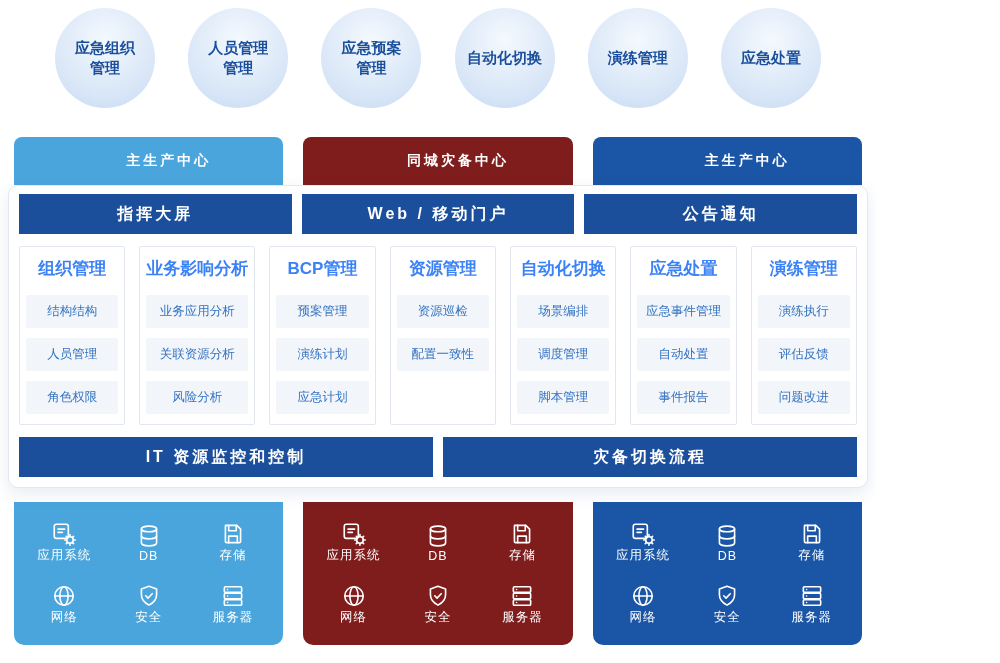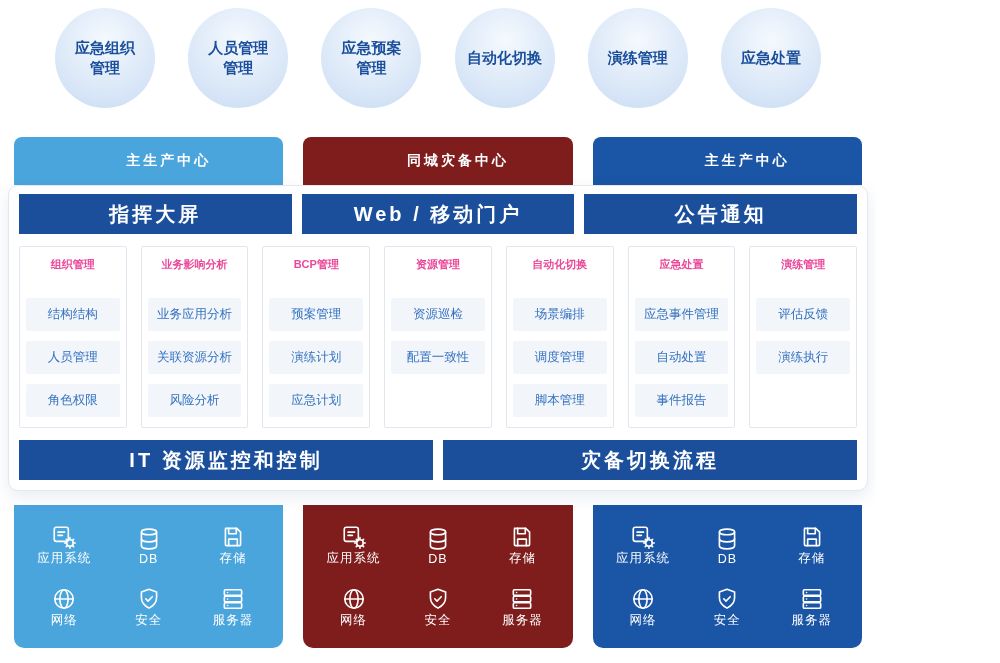--- a/index.html
+++ b/index.html
@@ -20,28 +20,28 @@
     color:#fff; font-size:14px; font-weight:bold; letter-spacing:3px;padding-left:40px; }
   .c-left  { background:#4BA5DD; }
   .c-mid   { background:#7f1d1d; }
   .c-right { background:#1B55A6; }
 
   
   .main-panel { margin:0 8px; background:#fff; border:1px solid #E4E7EC; border-radius:10px;
     box-shadow:0 6px 16px rgba(30,70,140,.10); padding:8px 10px 10px; position:relative; }
   .panel-title { text-align:center; color:#1B4F9C; font-weight:bold; font-size:16px; padding:6px 0 10px; letter-spacing:1px; }
   .bars-row { display:flex; gap:10px; }
-  .inner-bar { flex:1; height:40px; background:#1B4F9C; color:#fff; font-weight:bold; font-size:20px;
+  .inner-bar { flex:1; height:40px; background:#1B4F9C; color:#fff; font-weight:bold; font-size:16px;
     letter-spacing:3px; display:flex; align-items:center; justify-content:center; }
   .footer-row { margin-top:12px; }
 
   
   .columns-row { display:flex; gap:14px; margin-top:12px; }
   .col-card { flex:1; background:#fff; border:1px solid #E2E7EF; border-radius:2px; padding:10px 6px; }
-  .col-title { text-align:center; color:#ec4899; font-weight:bold; font-size:11px; margin-bottom:26px; white-space:nowrap; }
+  .col-title { text-align:center; color:#3b82f6; font-weight:bold; font-size:17px; margin-bottom:15px; white-space:nowrap; }
   .col-item { background:#F2F5FA; color:#3372C0; font-size:12.5px; text-align:center;
     padding:8px 1px; margin-bottom:10px; border-radius:2px; white-space:nowrap; }
   .col-item:last-child { margin-bottom:0; }
 
   
   .infra-row { display:flex; gap:20px; padding:0 14px; margin-top:14px; }
   .infra-panel { flex:1; height:143px; border-radius:0 0 10px 10px; padding:10px 8px;
     display:grid; grid-template-columns:repeat(3,1fr); grid-template-rows:1fr 1fr; }
   .infra-cell { display:flex; flex-direction:column; align-items:center; justify-content:center; }
   .infra-icon { width:26px; height:26px; stroke:#fff; fill:none; stroke-width:1.5; stroke-linecap:round; stroke-linejoin:round; }
@@ -158,22 +158,23 @@
         <div class="col-item">脚本管理</div>
       </div>
       <div class="col-card">
         <div class="col-title">应急处置</div>
         <div class="col-item">应急事件管理</div>
         <div class="col-item">自动处置</div>
         <div class="col-item">事件报告</div>
       </div>
       <div class="col-card">
         <div class="col-title">演练管理</div>
+        <div class="col-item">演练执行</div>
         <div class="col-item">评估反馈</div>
-        <div class="col-item">演练执行</div>
+        <div class="col-item">问题改进</div>
       </div>
     </div>
 
     <div class="bars-row footer-row">
       <div class="inner-bar">IT 资源监控和控制</div>
       <div class="inner-bar">灾备切换流程</div>
     </div>
   </div>
 
   <div class="infra-row">

